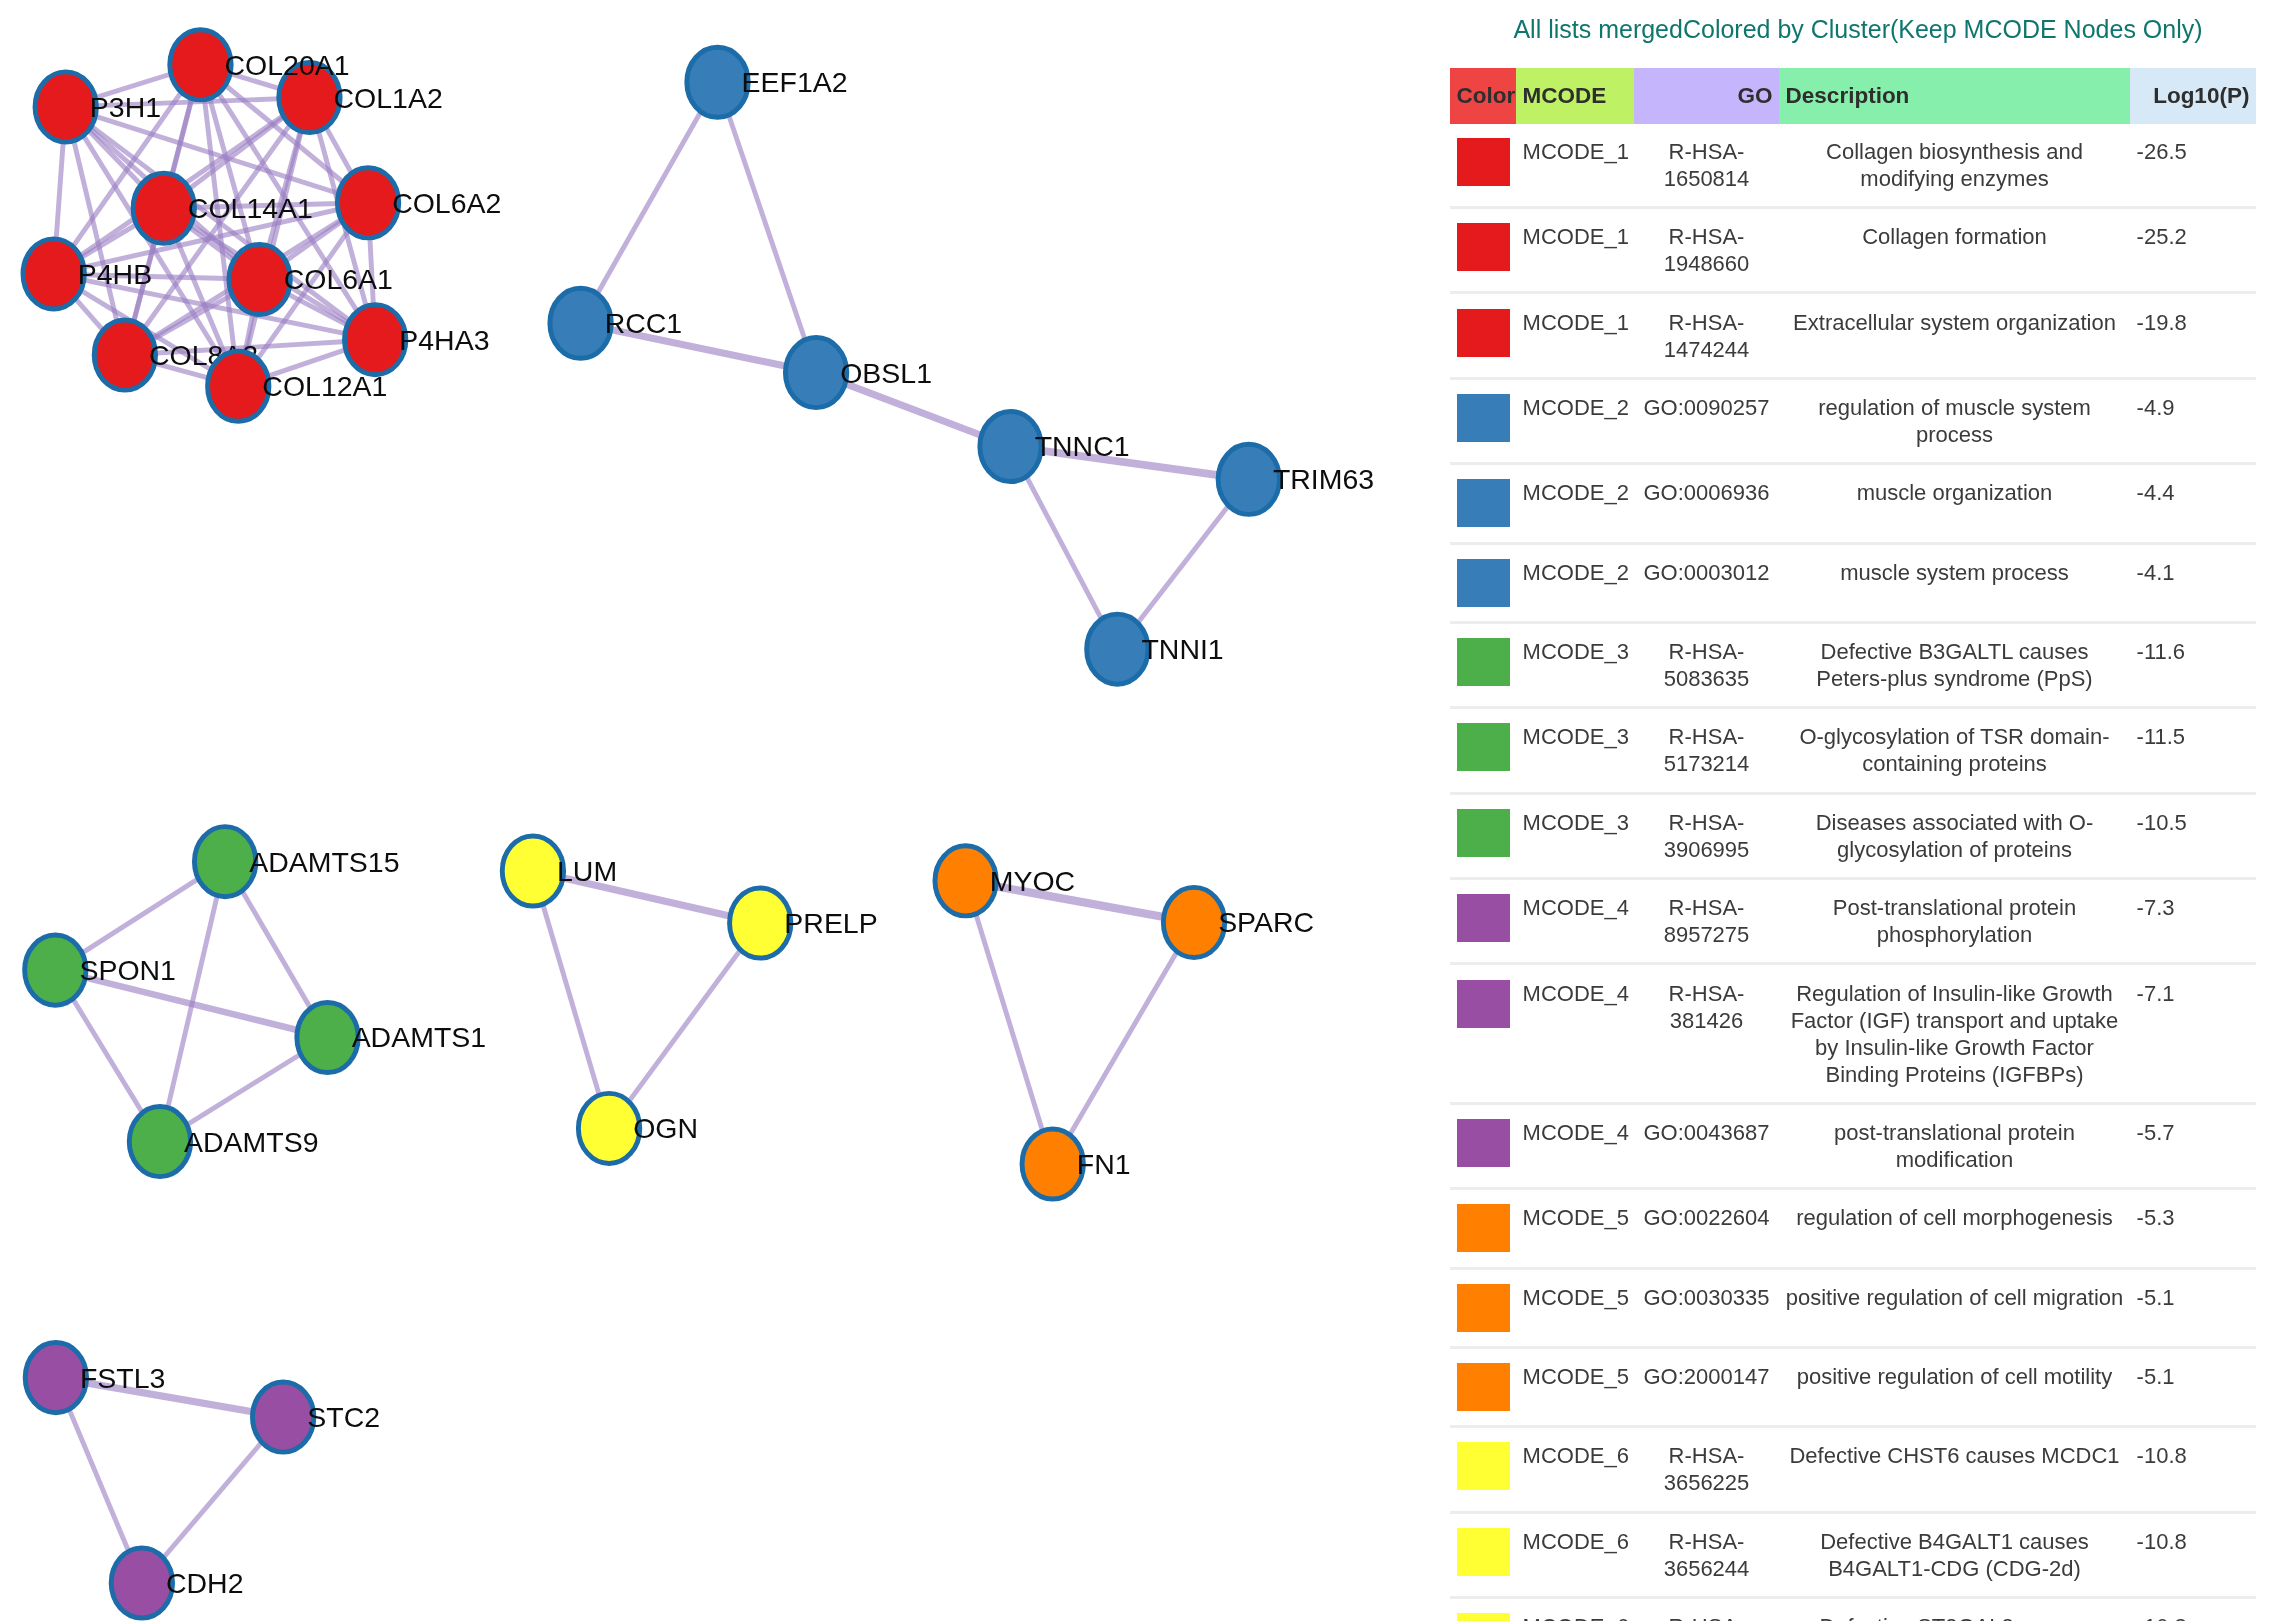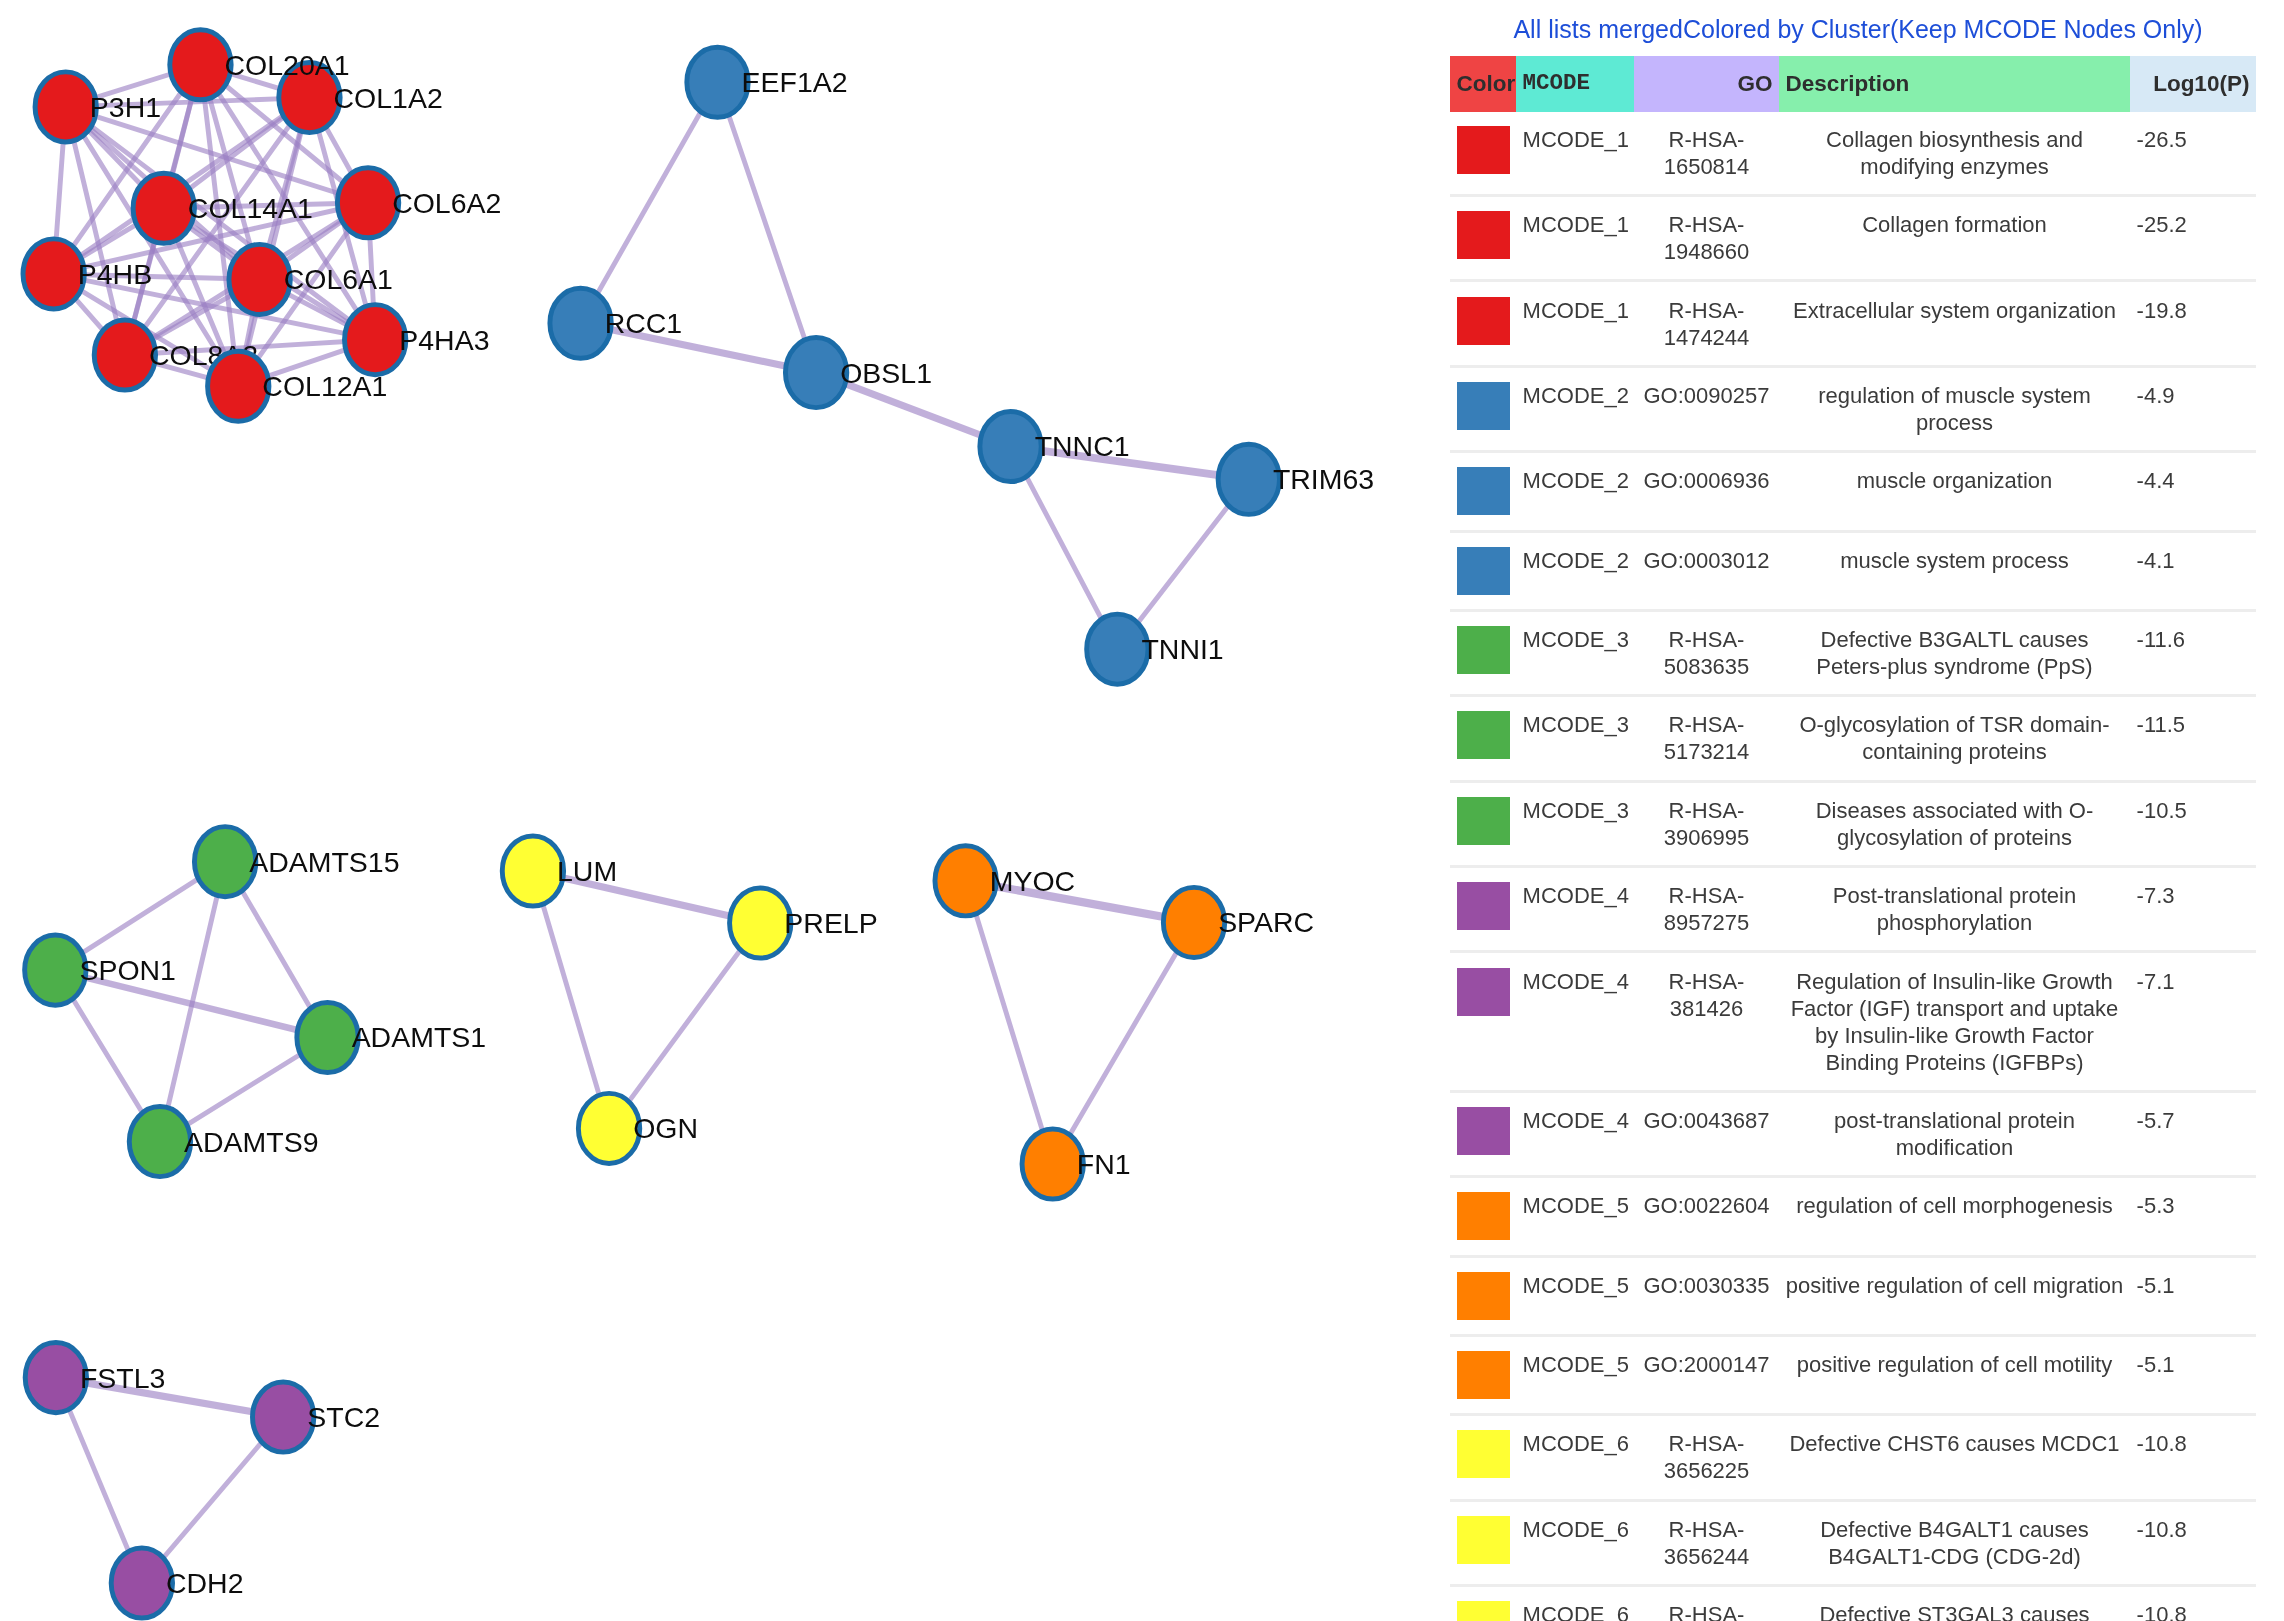--- a/index.html
+++ b/index.html
@@ -20,23 +20,23 @@
   }
   #panel{
     position:absolute;
     left:1450px;
     top:15.3px;
     width:816px;
   }
   #panel-title{
     text-align:center;
     font-size:25px;
-    color:#1d4ed8;
+    color:#0f766e;
     white-space:nowrap;
-    margin-bottom:12px;
+    margin-bottom:24px;
   }
   #go-table{
     border-collapse:collapse;
     table-layout:fixed;
     width:805px;
     font-size:22px;
     line-height:27px;
     color:#3b3b3b;
   }
   #go-table thead th{
@@ -208,21 +208,21 @@
       <colgroup>
         <col style="width:66px">
           <col style="width:118px">
           <col style="width:145px">
         <col style="width:351px">
           <col style="width:126px">
       </colgroup>
       <thead>
         <tr id="header-row">
             <th style="background: #ef4444;">Color</th>
-            <th style="background: #5eead4; font-family: Liberation Mono, monospace;">MCODE</th>
+            <th style="background: #bef264;">MCODE</th>
             <th style="background: #c4b5fd; text-align: right;">GO</th>
             <th style="background: #86efac;">Description</th>
             <th style="background: rgb(215, 233, 246); text-align: right;">Log10(P)</th>
           </tr>
       </thead>
       <tbody id="table-body">
           <tr>
             <td>
               <div class="swatch" style="background: rgb(228, 26, 28);"></div>
             </td>

